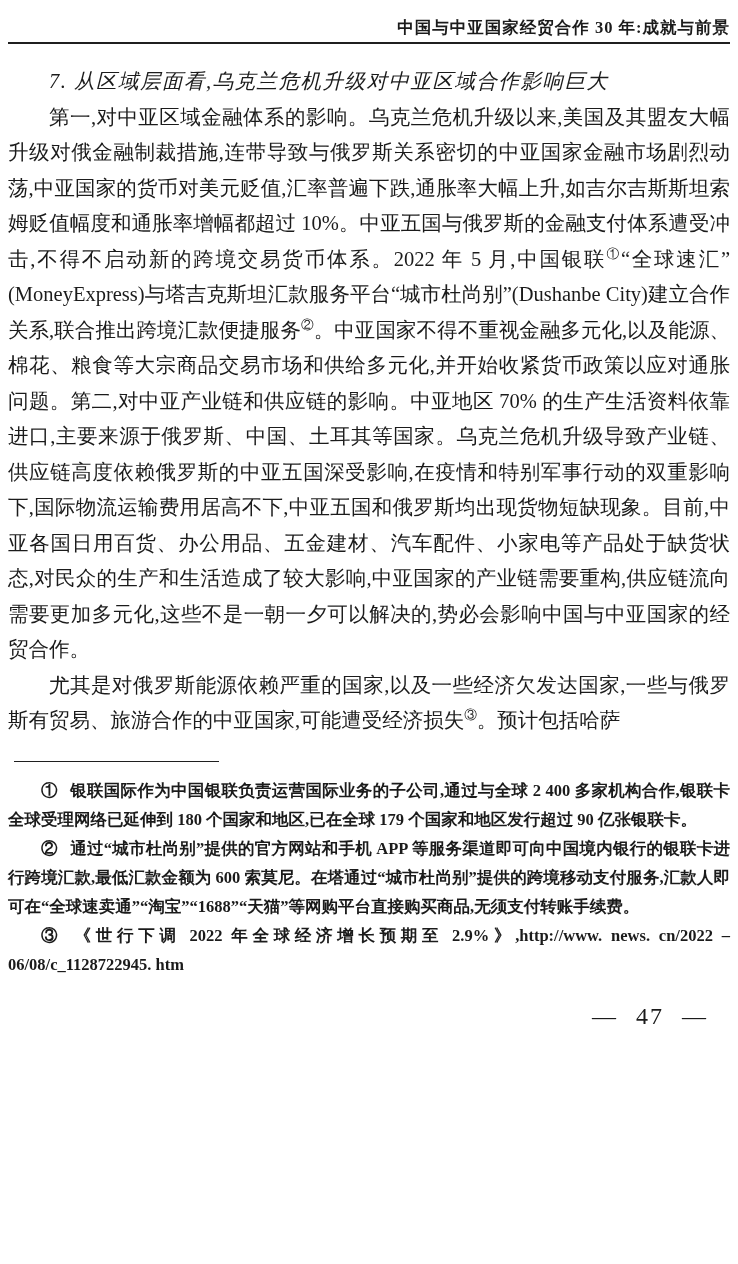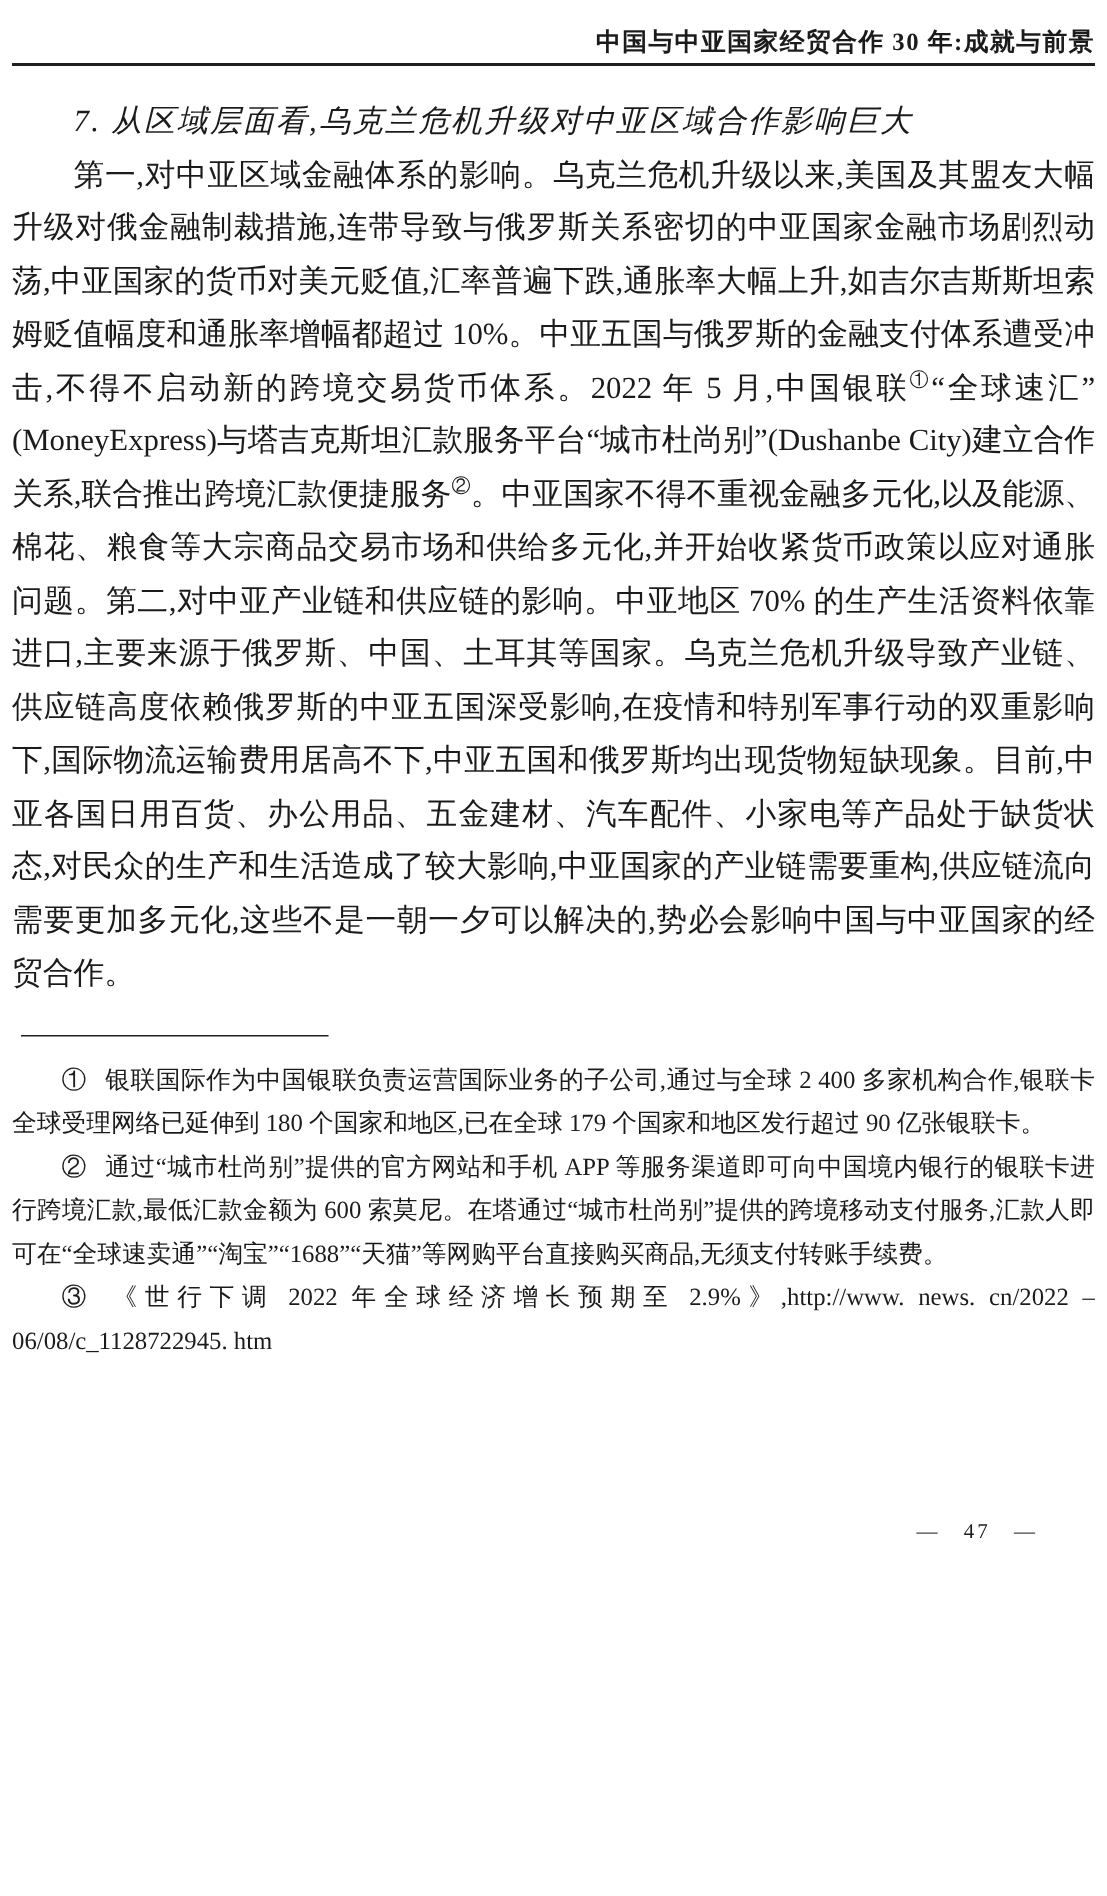--- a/index.html
+++ b/index.html
@@ -61,47 +61,49 @@
   }
   .footnotes {
     font-size: 16.5px;
     line-height: 29px;
     text-align: justify;
     text-justify: inter-ideograph;
   }
   .footnote {
     margin: 0;
     text-indent: 2em;
+    font-weight: bold;
   }
   .fn-marker { margin-right: 0.75em; }
   
   .page-number {
     position: absolute;
-    right: 46px;
+    right: 30px;
     bottom: 30px;
-    font-size: 14px;
+    font-size: 24px;
     letter-spacing: 2px;
     word-spacing: 10px;
     color: #1b1b1b;
     white-space: nowrap;
   }
 </style>
 </head>
 <body>
 
 <div class="page">
 
   <header>
     <div class="running-header">中国与中亚国家经贸合作 30 年:成就与前景</div>
     <div class="header-rule"></div>
   </header>
 
   <main class="page-body">
     <p class="body-par heading">7. 从区域层面看,乌克兰危机升级对中亚区域合作影响巨大</p>
     <p class="body-par indent">第一,对中亚区域金融体系的影响。乌克兰危机升级以来,美国及其盟友大幅升级对俄金融制裁措施,连带导致与俄罗斯关系密切的中亚国家金融市场剧烈动荡,中亚国家的货币对美元贬值,汇率普遍下跌,通胀率大幅上升,如吉尔吉斯斯坦索姆贬值幅度和通胀率增幅都超过 10%。中亚五国与俄罗斯的金融支付体系遭受冲击,不得不启动新的跨境交易货币体系。2022 年 5 月,中国银联<sup>①</sup>“全球速汇”(MoneyExpress)与塔吉克斯坦汇款服务平台“城市杜尚别”(Dushanbe City)建立合作关系,联合推出跨境汇款便捷服务<sup>②</sup>。中亚国家不得不重视金融多元化,以及能源、棉花、粮食等大宗商品交易市场和供给多元化,并开始收紧货币政策以应对通胀问题。第二,对中亚产业链和供应链的影响。中亚地区 70% 的生产生活资料依靠进口,主要来源于俄罗斯、中国、土耳其等国家。乌克兰危机升级导致产业链、供应链高度依赖俄罗斯的中亚五国深受影响,在疫情和特别军事行动的双重影响下,国际物流运输费用居高不下,中亚五国和俄罗斯均出现货物短缺现象。目前,中亚各国日用百货、办公用品、五金建材、汽车配件、小家电等产品处于缺货状态,对民众的生产和生活造成了较大影响,中亚国家的产业链需要重构,供应链流向需要更加多元化,这些不是一朝一夕可以解决的,势必会影响中国与中亚国家的经贸合作。</p>
+    <p class="body-par indent">尤其是对俄罗斯能源依赖严重的国家,以及一些经济欠发达国家,一些与俄罗斯有贸易、旅游合作的中亚国家,可能遭受经济损失<sup>③</sup>。预计包括哈萨</p>
   </main>
 
   <footer>
     <div class="footnote-rule"></div>
 
     <div class="footnotes">
       <p class="footnote">
         <span class="fn-marker">①</span><span class="fn-text">银联国际作为中国银联负责运营国际业务的子公司,通过与全球 2 400 多家机构合作,银联卡全球受理网络已延伸到 180 个国家和地区,已在全球 179 个国家和地区发行超过 90 亿张银联卡。</span>
       </p>
       <p class="footnote">

